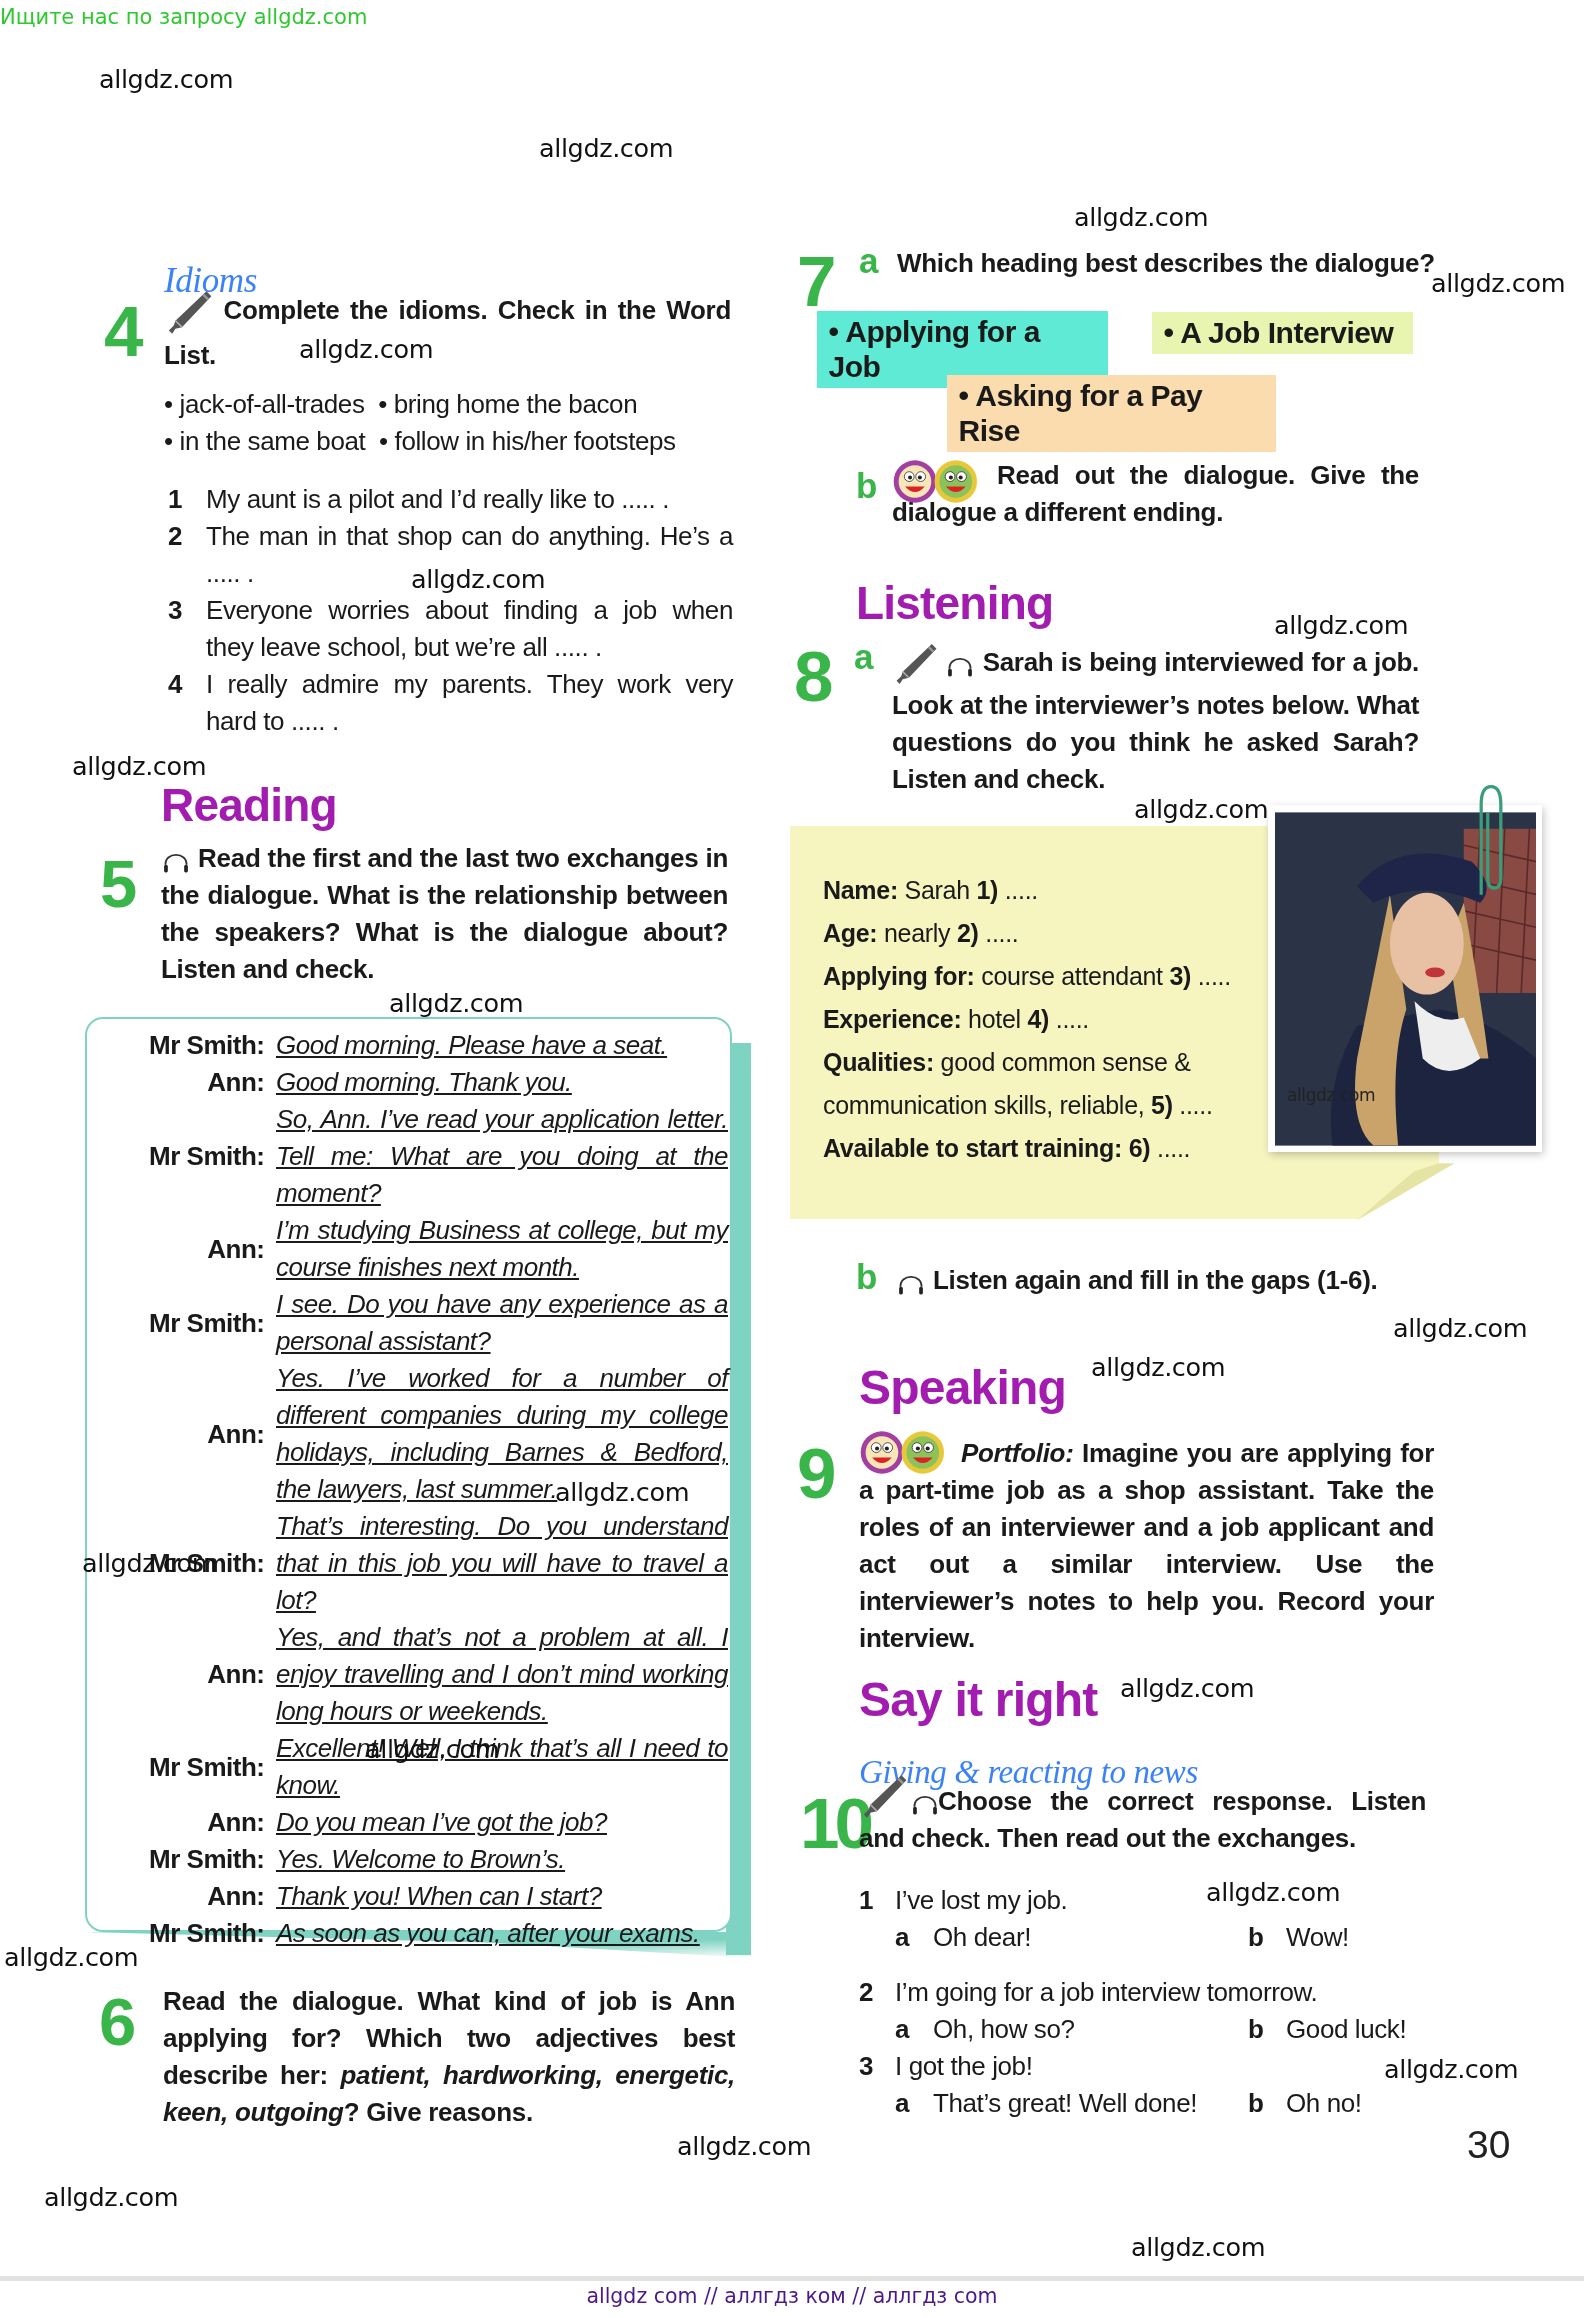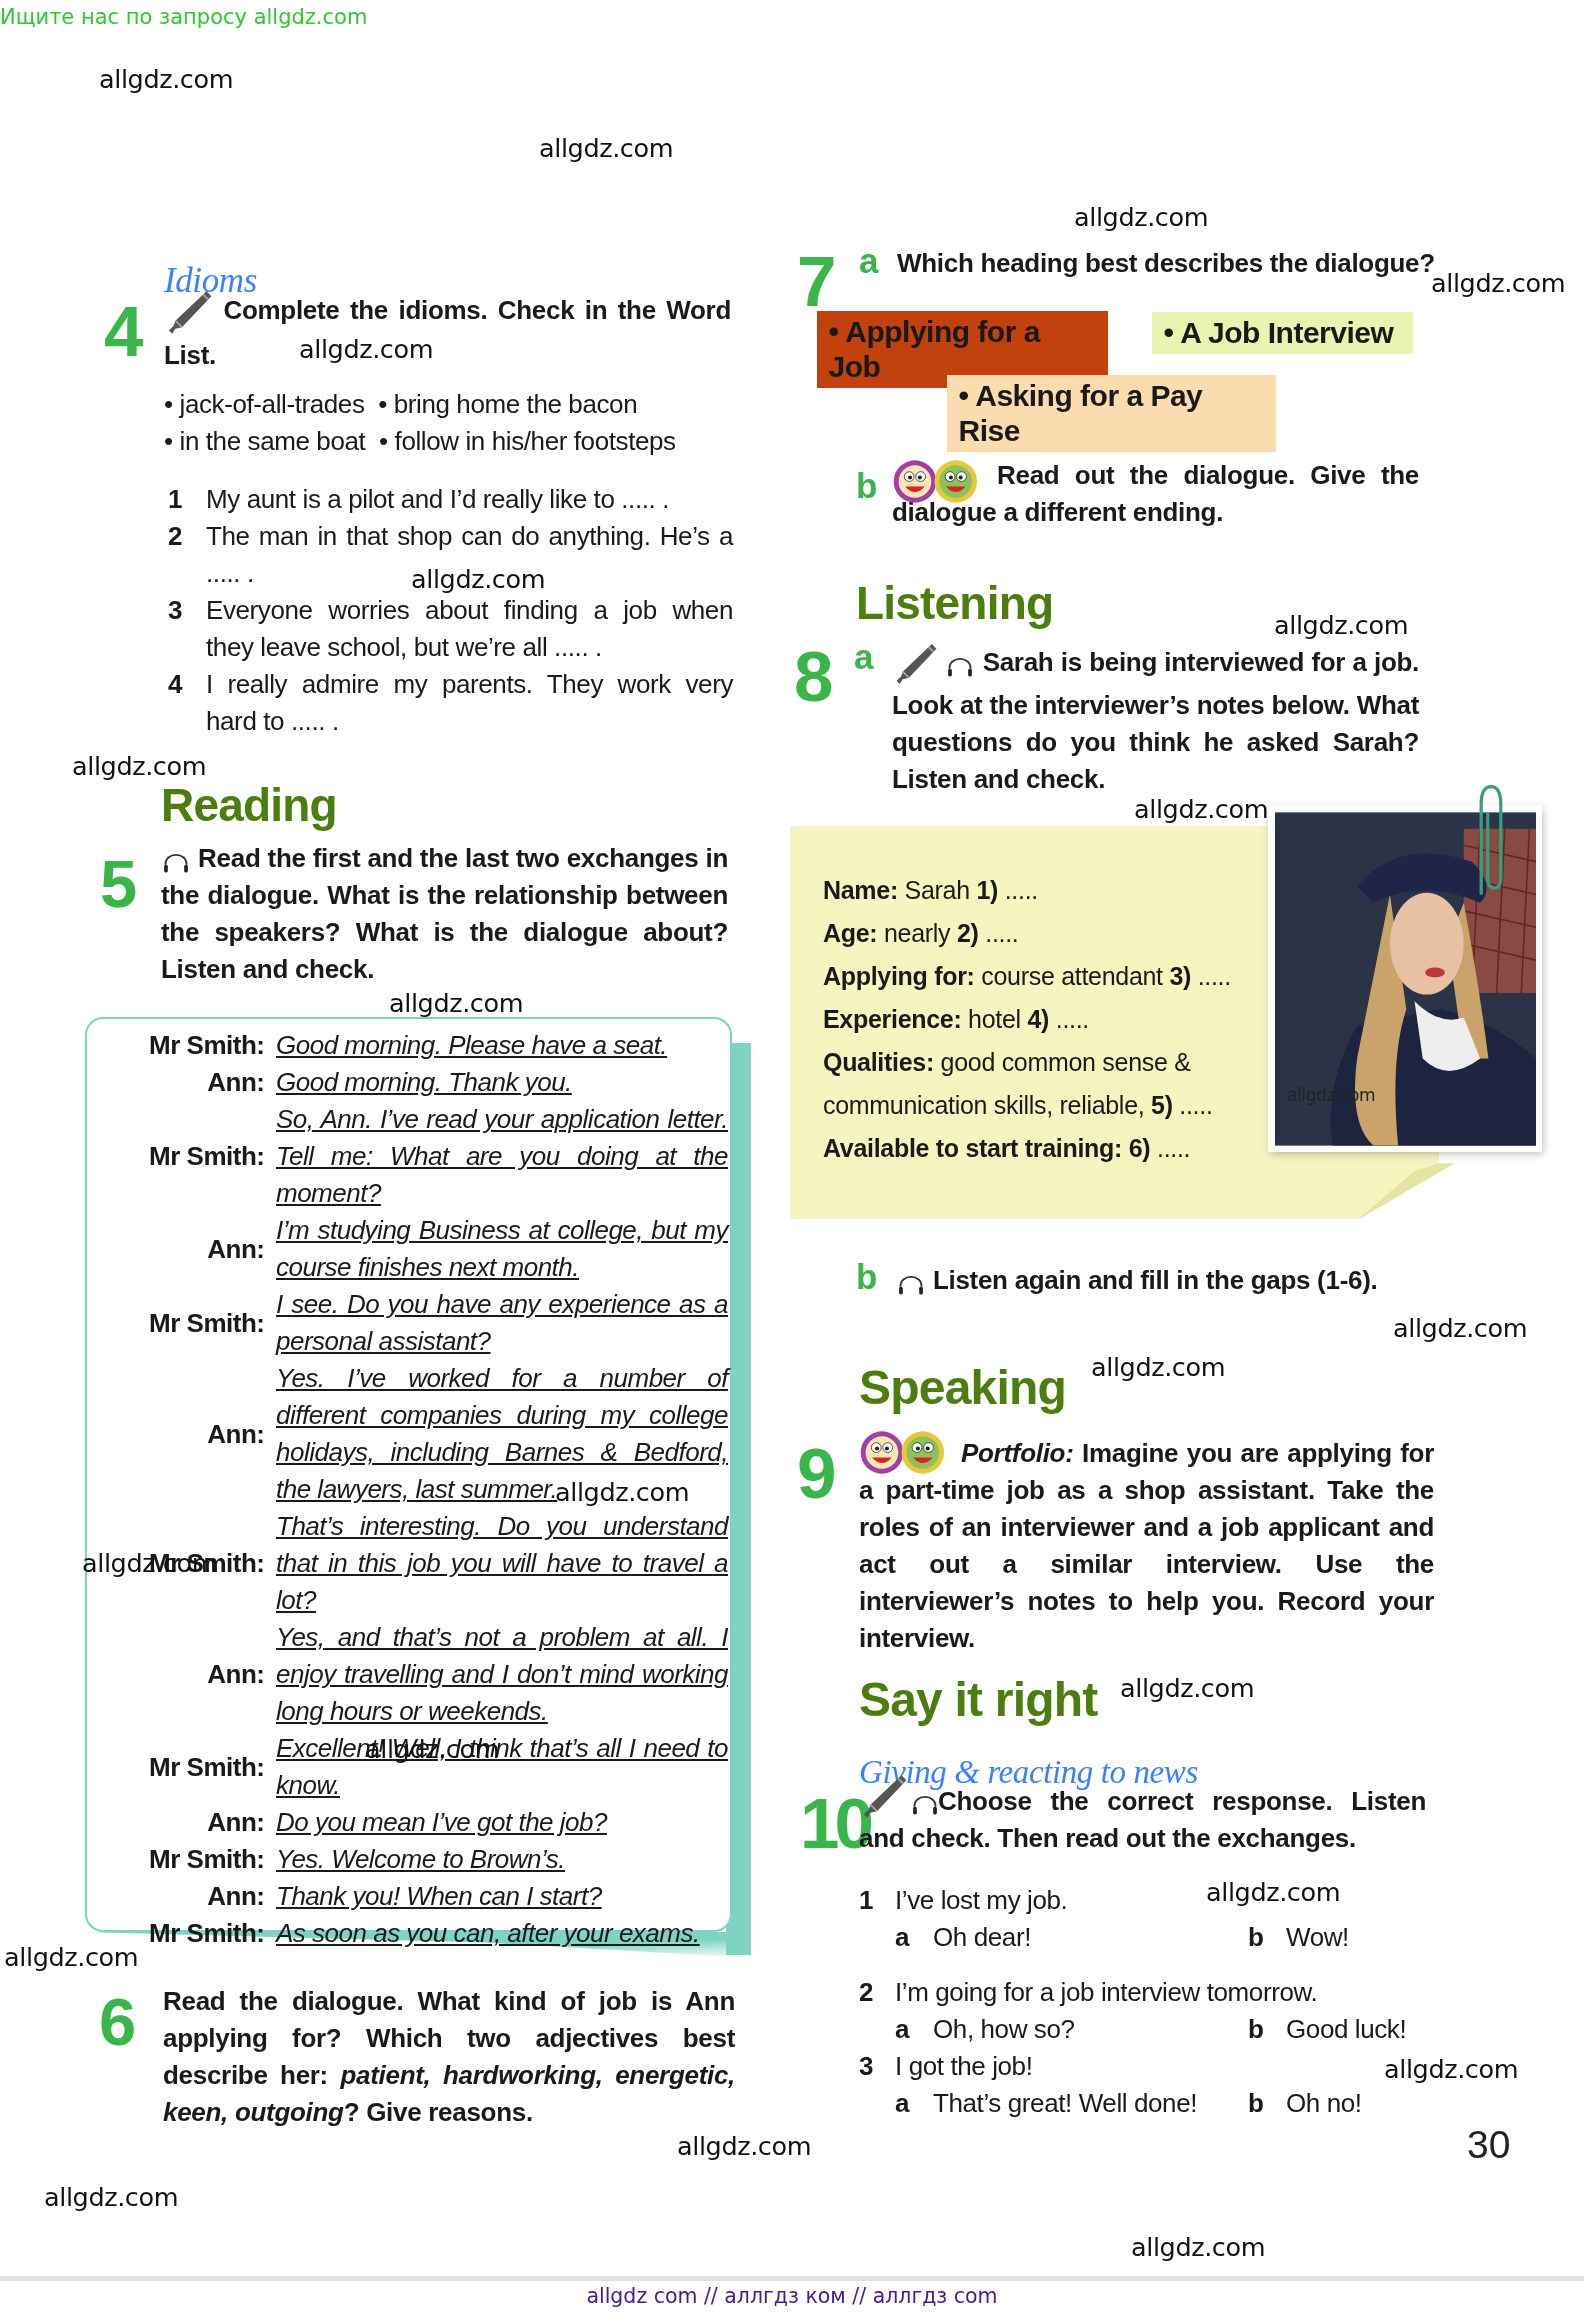--- a/index.html
+++ b/index.html
@@ -2,21 +2,21 @@
 <html style="font-size:13px"><head>
 <meta charset="utf-8">
 <style>
   * { box-sizing: border-box; margin: 0; padding: 0; }
   html, body { width: 1584px; height: 2319px; background: #ffffff; overflow: hidden; }
   body { position: relative; font-family: "Liberation Sans", sans-serif; color: #1a1a1a; }
   .wm { position: absolute; font-family: "DejaVu Sans", sans-serif; font-size: 25.5px; color: #111; white-space: nowrap; letter-spacing: -0.4px; }
   .top-banner { position: absolute; top: 5px; left: 0; width: 1282px; text-align: left; font-family: "DejaVu Sans", sans-serif; font-size: 21px; color: #2ec92e; }
   .num { position: absolute; font-family: "Liberation Sans", sans-serif; font-weight: bold; color: #3ab54a; line-height: 1; }
   .letter { position: absolute; font-family: "Liberation Sans", sans-serif; font-weight: bold; color: #3ab54a; font-size: 35px; line-height: 1; }
-  .sec-title { position: absolute; font-family: "Liberation Sans", sans-serif; font-weight: bold; color: #4d7c0f; font-size: 44px; letter-spacing: -0.8px; line-height: 1; }
+  .sec-title { position: absolute; font-family: "Liberation Sans", sans-serif; font-weight: bold; color: #a21caf; font-size: 44px; letter-spacing: -0.8px; line-height: 1; }
   .sub-title { position: absolute; font-family: Liberation Serif, serif; font-style: italic; color: #3b82f6; font-size: 33px; letter-spacing: -0.4px; margin-top: 24px; }
   .instr { position: absolute; font-family: "Liberation Sans", sans-serif; font-weight: bold; font-size: 26px; line-height: 37px; color: #1a1a1a; text-align: justify; letter-spacing: -0.3px; }
   .body-text { position: absolute; font-family: "Liberation Sans", sans-serif; font-size: 26px; line-height: 37px; color: #1a1a1a; letter-spacing: -0.4px; }
   .pen { display: inline-block; vertical-align: middle; }
   .head { display: inline-block; vertical-align: middle; }
   .items li { list-style: none; position: relative; padding-left: 38px; margin-bottom: 0; text-align: justify; }
   .items li .n { position: absolute; left: 0; top: 0; font-weight: bold; }
   .chip { position: absolute; font-family: "Liberation Sans", sans-serif; font-weight: bold; font-size: 30px; padding: 3.3px 11.5px; line-height: 35px; letter-spacing: -0.5px; }
   .dialogue-box { position: absolute; left: 85px; top: 1017px; width: 647px; height: 915px; border: 2.5px solid #7fd3c3; border-radius: 18px; background: #fff; z-index: 2; }
   .dialogue-shadow { position: absolute; left: 726px; top: 1043px; width: 25px; height: 912px; background: #7fd3c3; z-index: 1; }
@@ -189,21 +189,21 @@
 
 <div class="num" style="left:99px;top:1988px;font-size:67px">6</div>
 <div class="instr" style="left:163px;top:1983px;width:572px">
   <span>Read the dialogue. What kind of job is Ann applying for? Which two adjectives best describe her: </span><i>patient, hardworking, energetic, keen, outgoing</i><span>? Give reasons.</span>
 </div>
 
 <div class="num" style="left:797px;top:246px;font-size:71px">7</div>
 <div class="letter" style="left:859px;top:243px">a</div>
 <div class="instr" style="left:897px;top:245px;width:559px;white-space:nowrap">Which heading best describes the dialogue?</div>
 
-<div class="chip" style="left:817px;top:311px;width:291px;background:#c2410c">• Applying for a Job</div>
+<div class="chip" style="left:817px;top:311px;width:291px;background:#5eead4">• Applying for a Job</div>
 <div class="chip" style="left:1152px;top:312px;width:261px;background:#e8f5b0">• A Job Interview</div>
 <div class="chip" style="left:947px;top:375px;width:329px;background:#fbdcae">• Asking for a Pay Rise</div>
 
 <div class="letter" style="left:856px;top:468px">b</div>
 <div class="instr" style="left:892px;top:457px;width:527px;text-indent:105px">
   <svg width="90" height="49" style="position:absolute;left:0;top:0" viewBox="0 0 110 60">
       <use href="#faces"></use>
     </svg>
   <span>Read out the dialogue. Give the dialogue a different ending.</span>
 </div>

